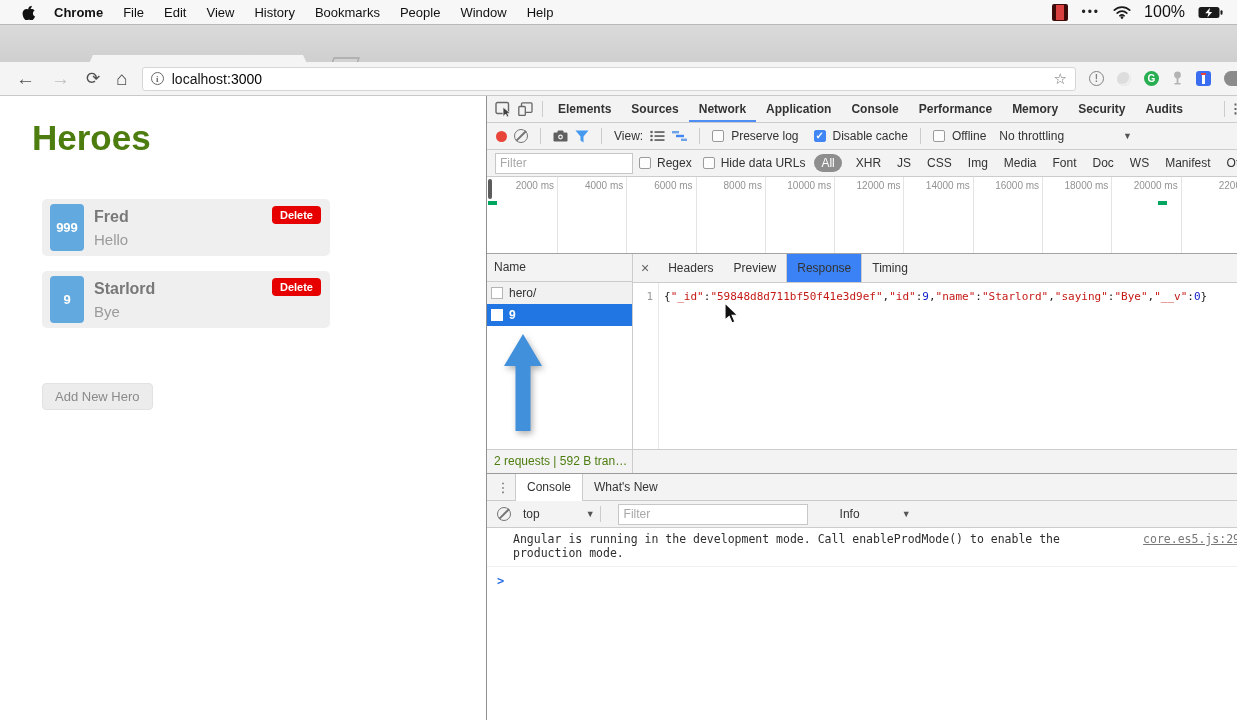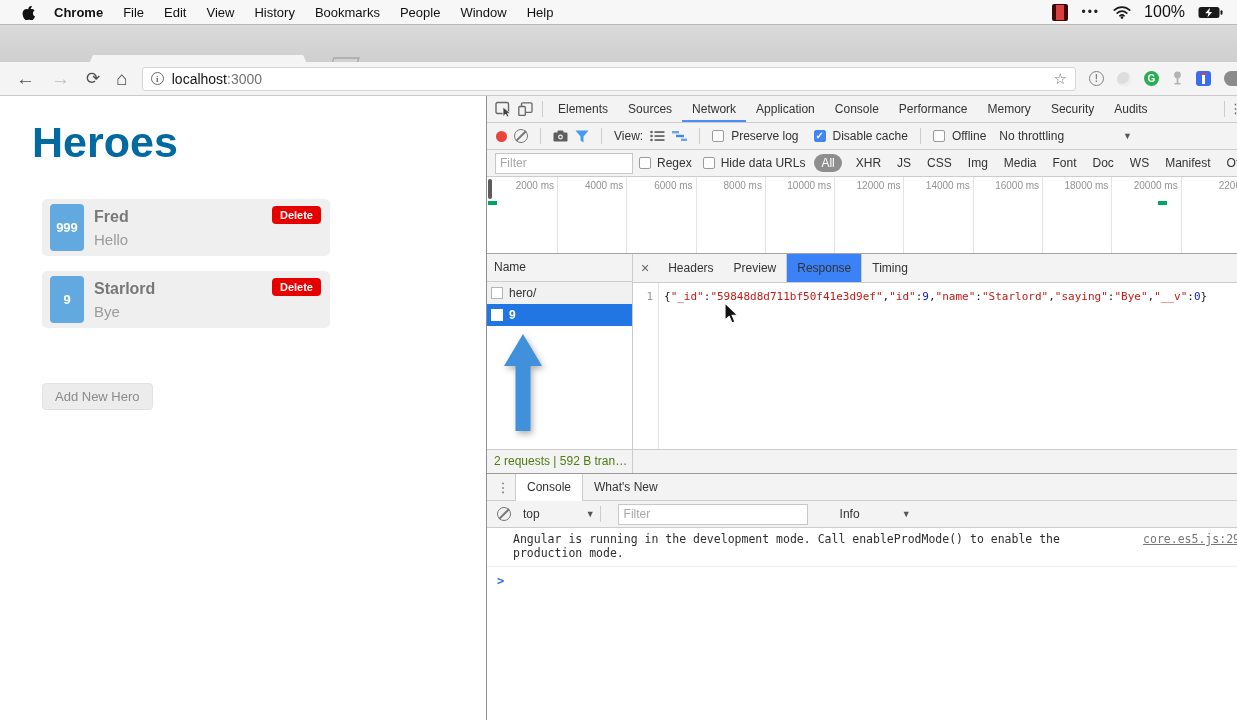--- a/index.html
+++ b/index.html
@@ -38,51 +38,51 @@
           border-bottom:1px solid #c9c9c9;box-sizing:border-box;display:flex;align-items:center;padding:0 8px;}
   .nav-ic{font-size:19px;color:#4f4f4f;margin:0 8px;line-height:1;}
   .nav-ic.fwd{color:#bdbdbd;}
   .nav-ic.reload{font-size:17px;}
   .urlbox{margin-left:6px;width:948px;height:24px;background:#fff;border:1px solid #d6d6d6;border-radius:3px;
           display:flex;align-items:center;padding:0 8px;box-sizing:border-box;font-size:14px;}
   .info-ic{width:13px;height:13px;border:1.4px solid #696969;border-radius:50%;color:#696969;
            font-size:9px;font-weight:bold;display:flex;align-items:center;justify-content:center;
            margin-right:8px;box-sizing:border-box;font-family:"Liberation Serif",serif;}
   .url-host{color:#141414;}
-  .url-port{color:#737373;}
+  .url-port{color:#000000;}
   .star{margin-left:auto;color:#6f6f6f;font-size:15px;}
   .exts{display:flex;align-items:center;gap:13px;margin-left:13px;}
   .ext-1p{width:15px;height:15px;border:1.6px solid #828282;border-radius:50%;color:#828282;font-weight:bold;
           font-size:10px;display:flex;align-items:center;justify-content:center;box-sizing:border-box;}
   .ext-faded{width:14px;height:14px;border-radius:50%;background:#ddd;box-shadow:inset -2px -2px 0 #eee;}
   .ext-gram{width:15px;height:15px;border-radius:50%;background:#27ae50;color:#fff;font-size:10px;font-weight:bold;
             display:flex;align-items:center;justify-content:center;}
   .ext-lh{width:15px;height:15px;border-radius:3px;background:#3a6df0;position:relative;overflow:hidden;}
   .ext-lh::before{content:"";position:absolute;left:6px;top:3px;width:3px;height:10px;background:#fff;}
   .ext-lh::after{content:"";position:absolute;left:5px;top:2px;width:5px;height:2px;background:#e34040;}
   .ext-partial{width:14px;height:15px;border-radius:50% 0 0 50%;background:#8b8b8b;margin-right:-9px;}
 
   
   .webpage{position:absolute;left:0;top:96px;width:486px;height:624px;background:#fff;}
-  .page-title{position:absolute;left:32px;top:22px;font-size:43px;font-weight:bold;color:#0369a1;}
+  .page-title{position:absolute;left:32px;top:22px;font-size:35px;font-weight:bold;color:#4d7c0f;}
   .hero-card{position:absolute;left:42px;width:288px;height:57px;background:#efefef;border-radius:5px;}
   .hero-badge{position:absolute;left:8px;top:5px;width:34px;height:47px;background:#61a9de;border-radius:4px;
               color:#fff;font-size:13px;font-weight:bold;display:flex;align-items:center;justify-content:center;}
   .hero-name{position:absolute;left:52px;top:9px;font-size:16px;font-weight:bold;color:#787878;}
   .hero-saying{position:absolute;left:52px;top:32px;font-size:15px;color:#9b9b9b;}
   .delete-btn{position:absolute;right:9px;top:7px;background:#e60000;color:#fff;font-size:11px;font-weight:bold;
               padding:3px 8px;border-radius:4px;}
   .add-btn{position:absolute;left:42px;top:287px;background:#ececec;border:1px solid #e2e2e2;border-radius:4px;
            padding:5px 12px;font-size:13px;color:#8a8a8a;}
 
   
   .devtools{position:absolute;left:486px;top:96px;width:751px;height:624px;border-left:1px solid #919191;
             box-sizing:border-box;font-size:12px;color:#333;background:#fff;overflow:hidden;}
   .dt-row{position:relative;background:#f3f3f3;border-bottom:1px solid #ccc;display:flex;align-items:center;}
-  .dt-tabs{height:26px;}
+  .dt-tabs{height:26px;font-weight:bold;}
   .dt-tab{padding:0 10px;line-height:26px;height:26px;white-space:nowrap;}
   .dt-tab.active{box-shadow:inset 0 -2px 0 #4d8df4;}
   .vdiv{width:1px;height:16px;background:#ccc;margin:0 5px;flex:none;}
   .dt-more{position:absolute;right:-4px;top:5px;width:12px;color:#5f5f5f;font-size:13px;letter-spacing:0;}
   .dt-enddiv{position:absolute;right:12px;top:5px;width:1px;height:16px;background:#ccc;}
   .ic{flex:none;display:flex;align-items:center;justify-content:center;}
 
   
   .net-toolbar{height:26px;gap:7px;padding-left:9px;}
   .rec-dot{width:11px;height:11px;border-radius:50%;background:#e8443a;flex:none;}

